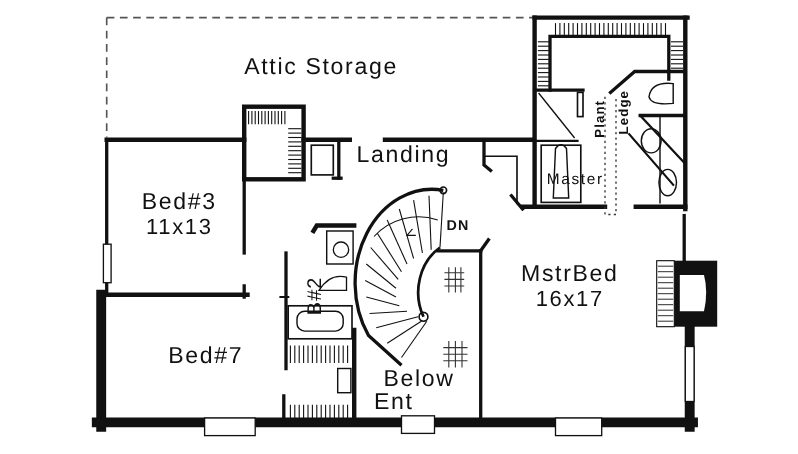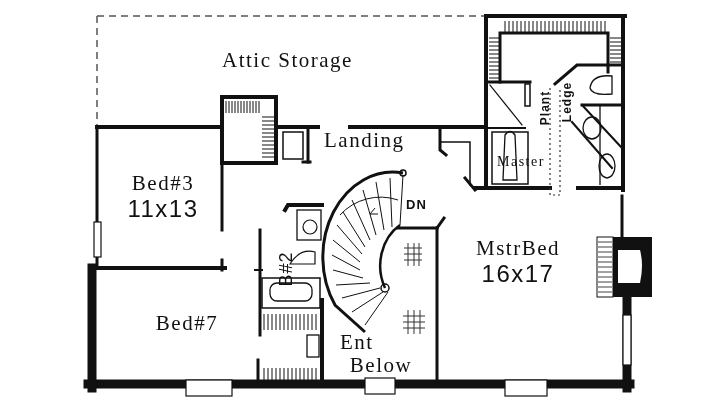--- a/index.html
+++ b/index.html
@@ -1,21 +1,21 @@
 <!DOCTYPE html>
 <html><head>
 <meta charset="utf-8">
 <style>
   html, body { margin:0; padding:0; background:#ffffff; }
   body { width:725px; height:413px; position:relative; overflow:hidden; font-family:"Liberation Sans", "DejaVu Sans", sans-serif; }
   #plan { position:absolute; left:0; top:0; width:725px; height:413px; }
   .lbl { position:absolute; color:#111; text-align:center; line-height:1; white-space:nowrap; letter-spacing:1.5px; }
   .lbl .dim { display:block; margin-top:3px; }
-  .room-name { font-size:21px;font-family:Liberation Serif, serif; }
-  .room-dim { font-size:24px; }
+  .room-name { font-size:21px; }
+  .room-dim { font-size:20px; }
   .small { font-size:13px; font-weight:bold; letter-spacing:1px;text-align:right; }
   .vert { transform:rotate(-90deg); transform-origin:center center; font-size:12px; font-weight:bold; letter-spacing:1px; }
 </style>
 </head>
 <body>
 
 <svg id="plan" viewBox="0 0 725 413" xmlns="http://www.w3.org/2000/svg">
 
   <g stroke="#555" stroke-width="1.5" fill="none" stroke-dasharray="7,5">
     <line x1="97" y1="16" x2="485" y2="16"></line>
@@ -293,17 +293,17 @@
 
 <div class="lbl vert" style="left:528px;top:102px;">Plant</div>
 <div class="lbl vert" style="left:547px;top:96px;">Ledge</div>
 
 <div class="lbl" style="left:463px;top:238px;width:110px;">
   <span class="room-name">MstrBed</span>
   <span class="dim room-dim">16x17</span>
 </div>
 
 <div class="lbl" style="left:336px;top:332px;width:90px;">
+  <span class="room-name" style="display:block;margin-top:2px;">Below</span>
   <span class="room-name" style="display:block;text-align:left;padding-left:4px;">Ent</span>
-  <span class="room-name" style="display:block;margin-top:2px;">Below</span>
 </div>
 
 <div class="lbl small" style="left:406px;top:198px;">DN</div>
 
 </body></html>

